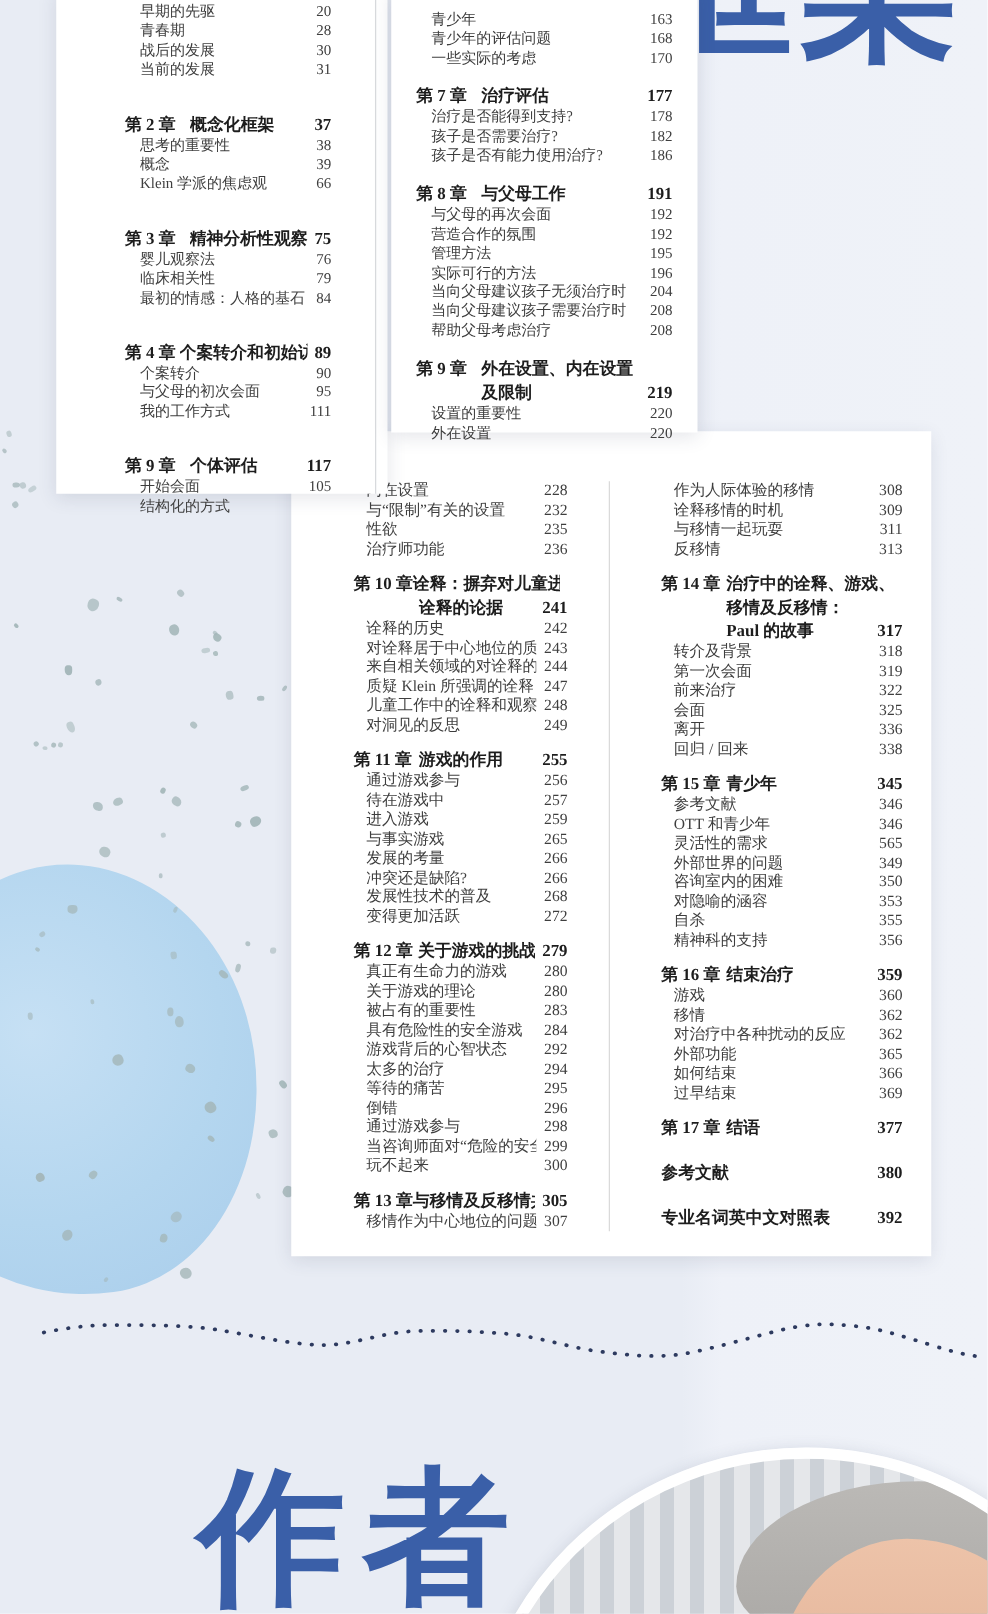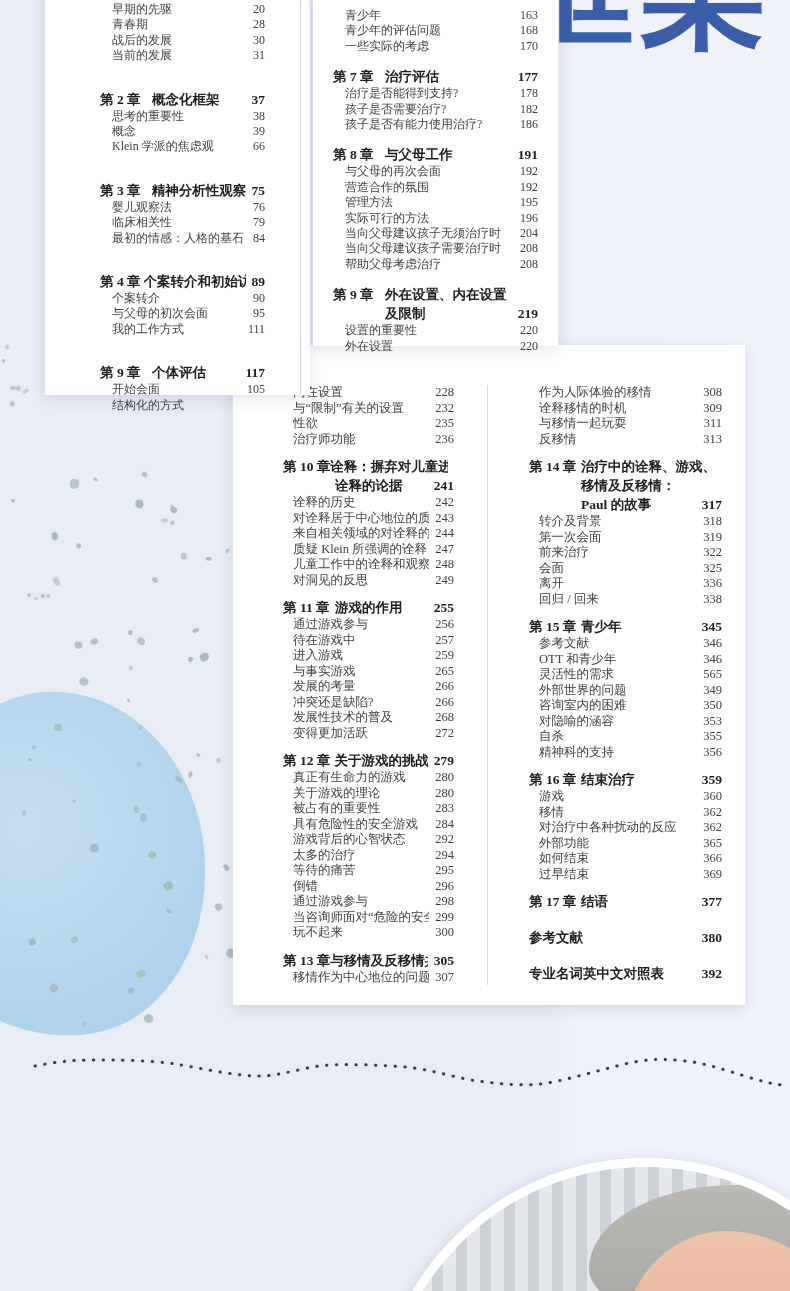--- a/index.html
+++ b/index.html
@@ -155,20 +155,21 @@
       <div class="spk" style="left: 21.8199px; top: 388.616px; width: 7.24191px; height: 4.40786px; border-radius: 43.7994% 58.6639% 46.5584% 48.0484%; transform: rotate(144.691deg); opacity: 0.511674;"></div>
     </div>
 
   <svg id="dotted-wave" width="790" height="70" viewBox="0 0 790 70">
     <path d="M35,28 C60,23 75,22 95,22 S150,22 175,26 S230,37 255,38 S305,28 330,27
              S380,27 405,29 S455,40 478,43 S520,48 540,46 S600,32 625,26
              S665,21 685,23 S725,32 748,39 S775,46 788,48" fill="none" stroke="#2d3a5f" stroke-width="3" stroke-linecap="round" stroke-dasharray="0.4 9.4"></path>
   </svg>
 
   <div id="title-top" class="big-title">框架</div>
+  <div id="title-bottom" class="big-title">作者</div>
 
   <div id="card1" class="pagecard small">
     <div class="gutter"></div>
     <div class="toc-col">
         <div class="trow it">
           <span class="ttl">早期的先驱</span>
           <span class="fill"></span>
           <span class="tp">20</span>
         </div>
         <div class="trow it">

